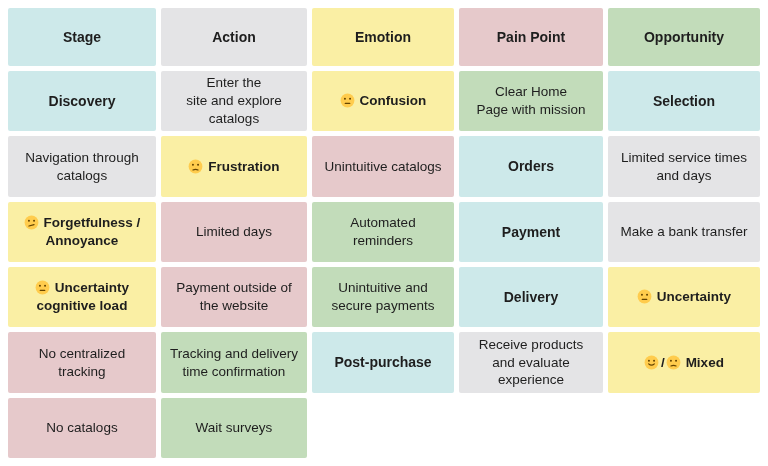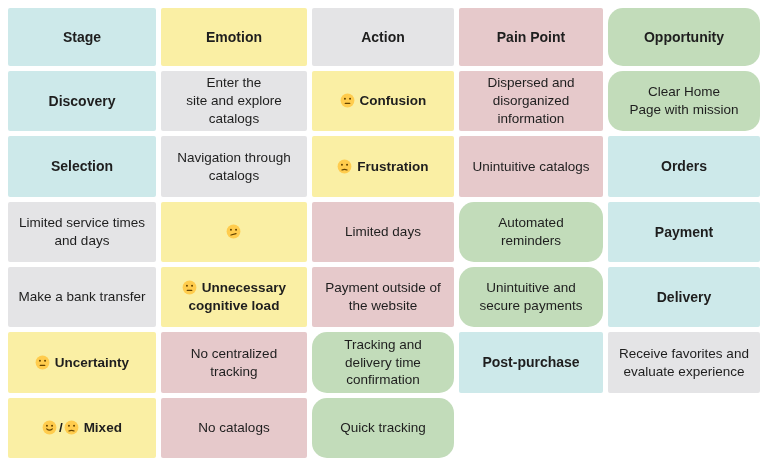--- a/index.html
+++ b/index.html
@@ -33,53 +33,52 @@
     overflow: hidden;
   }
   .head {
     font-weight: bold;
     font-size: 14px;
   }
   .col-stage       { background: var(--c-stage, #cde9ea); font-weight: bold; font-size: 14px; }
   .col-action      { background: var(--c-action, #e4e4e6); }
   .col-emotion     { background: var(--c-emotion, #faefa4); }
   .col-pain        { background: var(--c-pain, #e6c9cb); }
-  .col-opportunity { background: var(--c-opportunity, #c2dcba); border-radius: 15px; }
+  .col-opportunity { background: var(--c-opportunity, #c2dcba); }
 
   .em-wrap { display: inline; font-weight: bold; }
   .emoji-group { white-space: nowrap; }
   .emoji-group svg {
     vertical-align: -3px;
     margin-right: 1px;
   }
   .emoji-slash { margin: 0 1px; }
 </style>
 </head>
 <body style="color: rgb(30, 30, 30);">
 
 <div class="journey">
 
   <div class="cell head col-stage">Stage</div>
+  <div class="cell head col-action">Action</div>
   <div class="cell head col-emotion">Emotion</div>
-  <div class="cell head col-action">Action</div>
   <div class="cell head col-pain">Pain Point</div>
   <div class="cell head col-opportunity">Opportunity</div>
 
   <div class="cell col-stage">Discovery</div>
   <div class="cell col-action">Enter the
 site and explore catalogs</div>
   <div class="cell col-emotion">
     <span class="em-wrap"><span class="emoji-group"><svg width="15" height="15" viewBox="0 0 20 20">
             <circle cx="10" cy="10" r="9.2" fill="#ffcc4d"></circle>
             <circle cx="6.6" cy="7.8" r="1.35" fill="#664500"></circle>
             <circle cx="13.4" cy="7.8" r="1.35" fill="#664500"></circle>
             <rect x="6.2" y="13" width="7.6" height="1.7" rx="0.85" fill="#664500"></rect>
           </svg></span> <span>Confusion</span></span>
   </div>
-  <div class="cell col-pain">Dispersed and disorganized information</div>
   <div class="cell col-opportunity">Clear Home
 Page with mission</div>
 
   <div class="cell col-stage">Selection</div>
   <div class="cell col-action">Navigation through catalogs</div>
   <div class="cell col-emotion">
     <span class="em-wrap"><span class="emoji-group"><svg width="15" height="15" viewBox="0 0 20 20">
             <circle cx="10" cy="10" r="9.2" fill="#ffcc4d"></circle>
             <circle cx="6.6" cy="7.8" r="1.35" fill="#664500"></circle>
             <circle cx="13.4" cy="7.8" r="1.35" fill="#664500"></circle>
@@ -89,61 +88,61 @@
   <div class="cell col-pain">Unintuitive catalogs</div>
 
   <div class="cell col-stage">Orders</div>
   <div class="cell col-action">Limited service times and days</div>
   <div class="cell col-emotion">
     <span class="em-wrap"><span class="emoji-group"><svg width="15" height="15" viewBox="0 0 20 20">
             <circle cx="10" cy="10" r="9.2" fill="#ffcc4d"></circle>
             <circle cx="6.6" cy="7.8" r="1.35" fill="#664500"></circle>
             <circle cx="13.4" cy="7.8" r="1.35" fill="#664500"></circle>
             <path d="M6.6 14.7 L13.4 12.9" stroke="#664500" stroke-width="1.6" fill="none" stroke-linecap="round"></path>
-          </svg></span> </span>
+          </svg></span> <span>Forgetfulness / Annoyance</span></span>
   </div>
   <div class="cell col-pain">Limited days</div>
   <div class="cell col-opportunity">Automated reminders</div>
 
   <div class="cell col-stage">Payment</div>
   <div class="cell col-action">Make a bank transfer</div>
   <div class="cell col-emotion">
     <span class="em-wrap"><span class="emoji-group"><svg width="15" height="15" viewBox="0 0 20 20">
             <circle cx="10" cy="10" r="9.2" fill="#ffcc4d"></circle>
             <circle cx="6.6" cy="7.8" r="1.35" fill="#664500"></circle>
             <circle cx="13.4" cy="7.8" r="1.35" fill="#664500"></circle>
             <rect x="6.2" y="13" width="7.6" height="1.7" rx="0.85" fill="#664500"></rect>
-          </svg></span> <span>Unnecessary cognitive load</span></span>
+          </svg></span> <span>Uncertainty cognitive load</span></span>
   </div>
   <div class="cell col-pain">Payment outside of the website</div>
   <div class="cell col-opportunity">Unintuitive and secure payments</div>
 
   <div class="cell col-stage">Delivery</div>
   <div class="cell col-emotion">
     <span class="em-wrap"><span class="emoji-group"><svg width="15" height="15" viewBox="0 0 20 20">
             <circle cx="10" cy="10" r="9.2" fill="#ffcc4d"></circle>
             <circle cx="6.6" cy="7.8" r="1.35" fill="#664500"></circle>
             <circle cx="13.4" cy="7.8" r="1.35" fill="#664500"></circle>
             <rect x="6.2" y="13" width="7.6" height="1.7" rx="0.85" fill="#664500"></rect>
           </svg></span> <span>Uncertainty</span></span>
   </div>
   <div class="cell col-pain">No centralized tracking</div>
   <div class="cell col-opportunity">Tracking and delivery time confirmation</div>
 
   <div class="cell col-stage">Post-purchase</div>
-  <div class="cell col-action">Receive favorites and evaluate experience</div>
+  <div class="cell col-action">Receive products and evaluate experience</div>
   <div class="cell col-emotion">
     <span class="em-wrap"><span class="emoji-group"><svg width="15" height="15" viewBox="0 0 20 20">
             <circle cx="10" cy="10" r="9.2" fill="#ffcc4d"></circle>
             <circle cx="6.6" cy="7.8" r="1.35" fill="#664500"></circle>
             <circle cx="13.4" cy="7.8" r="1.35" fill="#664500"></circle>
             <path d="M6.2 11.8 Q10 15.4 13.8 11.8" stroke="#664500" stroke-width="1.6" fill="none" stroke-linecap="round"></path>
           </svg><span class="emoji-slash">/</span><svg width="15" height="15" viewBox="0 0 20 20">
             <circle cx="10" cy="10" r="9.2" fill="#ffcc4d"></circle>
             <circle cx="6.6" cy="7.8" r="1.35" fill="#664500"></circle>
             <circle cx="13.4" cy="7.8" r="1.35" fill="#664500"></circle>
             <path d="M6.6 14.6 Q10 12.9 13.4 14.6" stroke="#664500" stroke-width="1.6" fill="none" stroke-linecap="round"></path>
           </svg></span> <span>Mixed</span></span>
   </div>
   <div class="cell col-pain">No catalogs</div>
-  <div class="cell col-opportunity">Quick tracking</div>
+  <div class="cell col-opportunity">Wait surveys</div>
 
 </div>
 
 </body></html>

